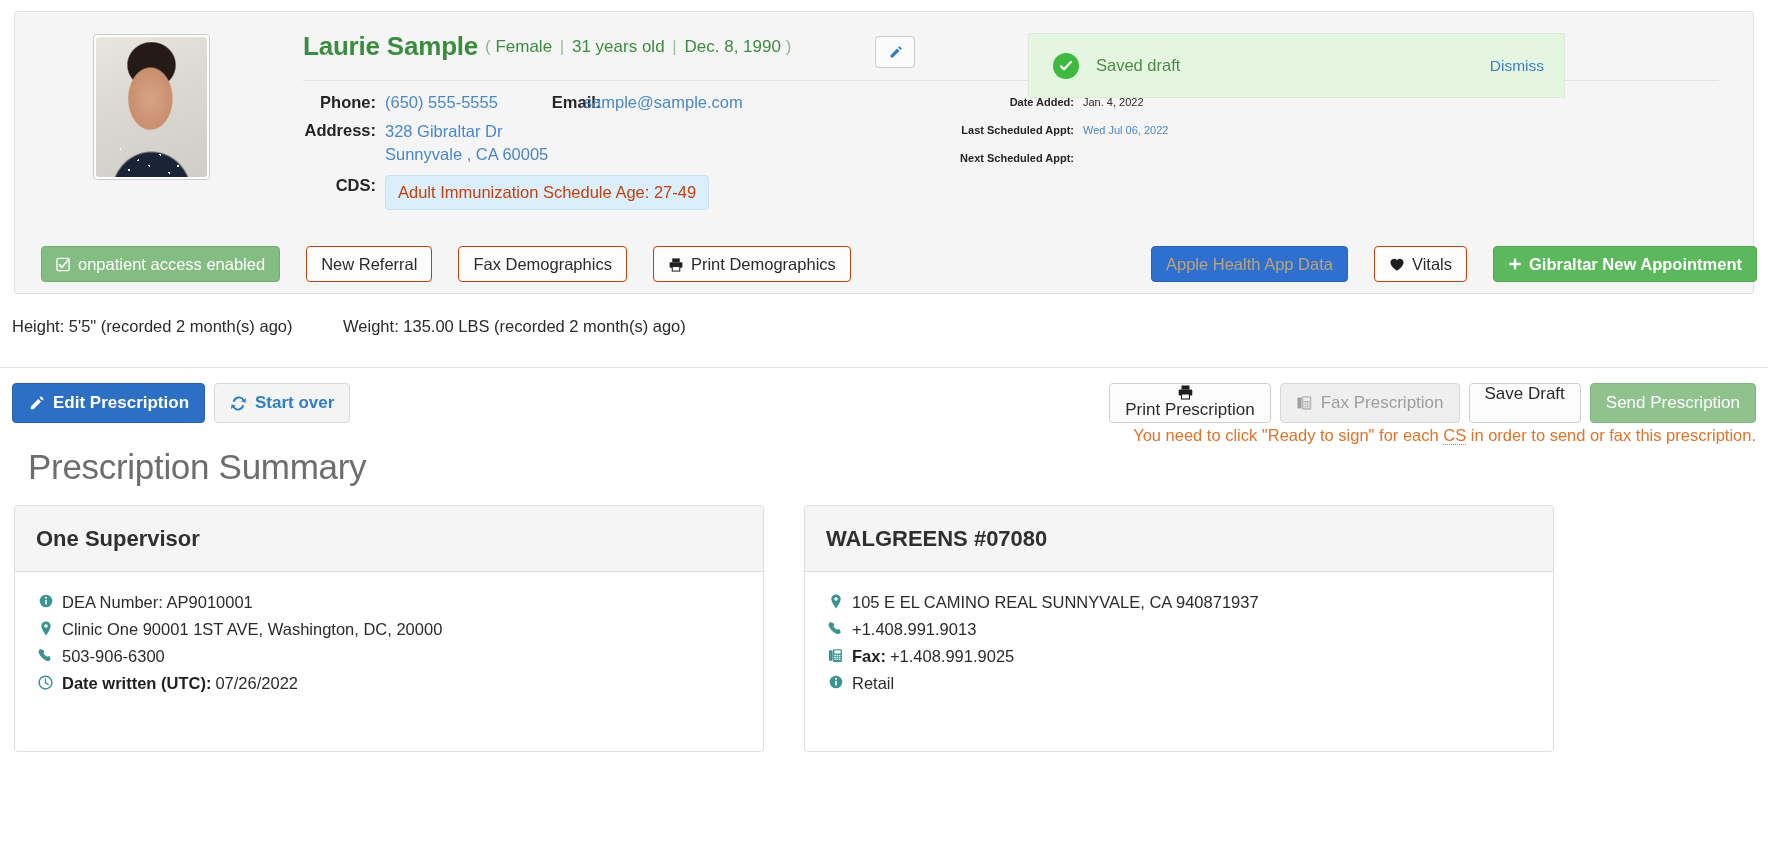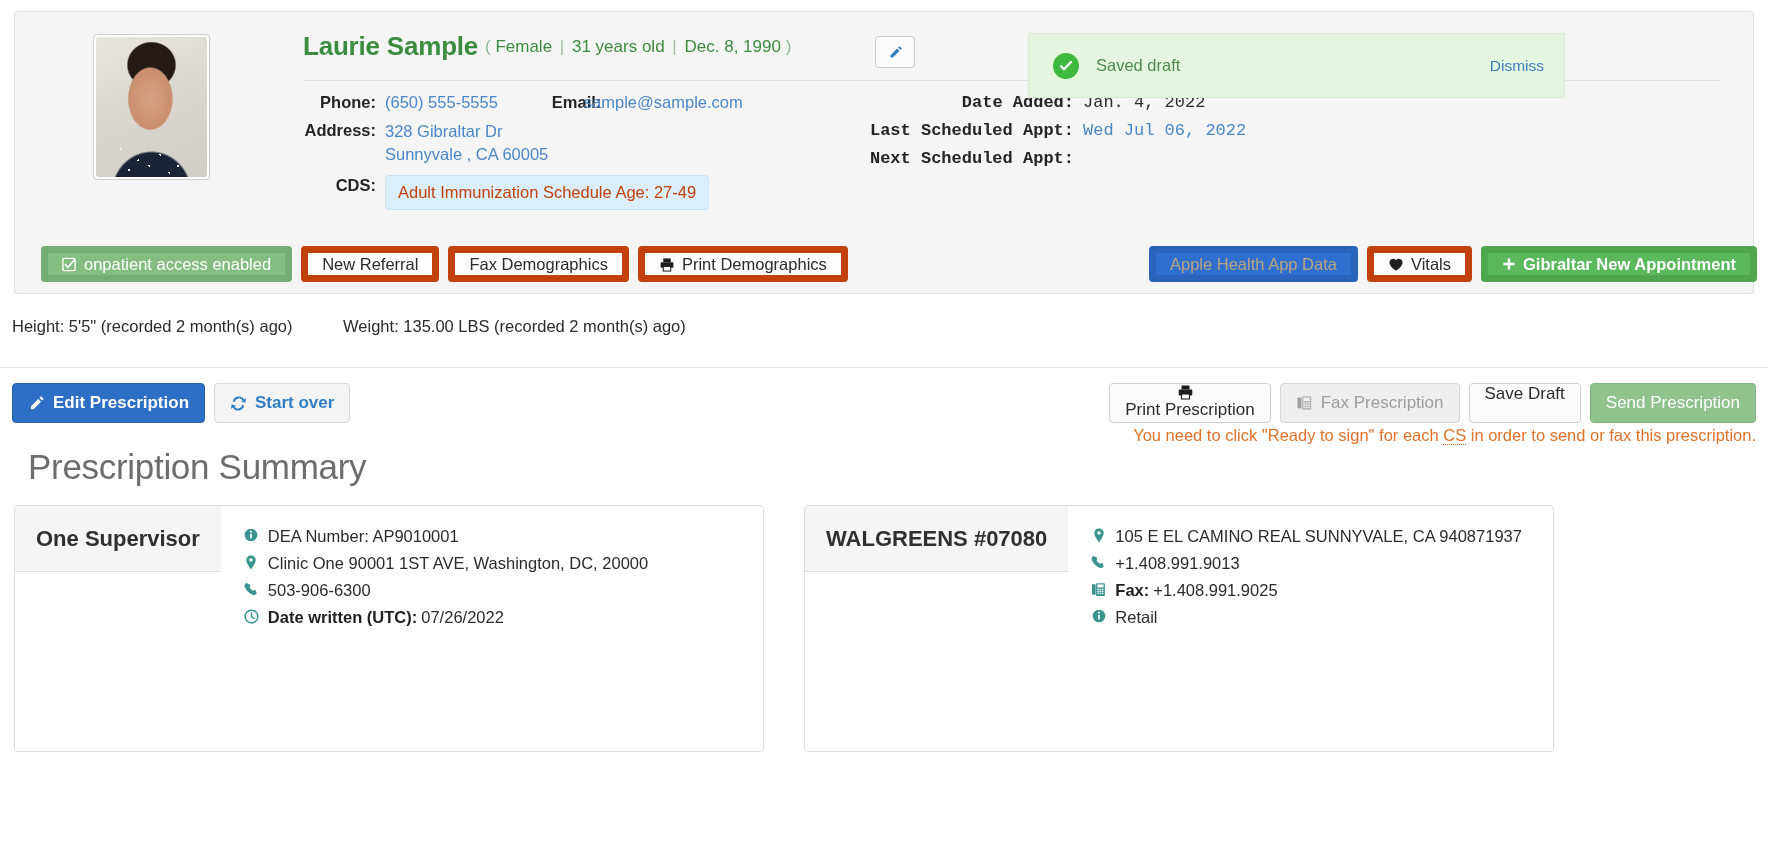--- a/index.html
+++ b/index.html
@@ -127,22 +127,21 @@
     color: #c2410c;
     font-size: 16.5px;
     padding: 6px 12px 7px;
     line-height: 20px;
     cursor: pointer;
   }
 
   .info-col-right {
     position: absolute;
     left: 848px; top: 80px;
-    font-size: 17px;
-    font-family: Liberation Mono, monospace;
+    font-size: 11px;
   }
   .info-col-right .info-label { width: 220px; }
 
   
   .toast {
     position: absolute;
     left: 1013px; top: 21px;
     width: 537px; height: 65px;
     background: #e4f5e0;
     border: 1px solid #d9ecd3;
@@ -180,25 +179,25 @@
   .btn {
     height: 36px;
     border-radius: 4px;
     font-size: 16.5px;
     display: inline-flex;
     align-items: center;
     justify-content: center;
     padding: 0 14px;
     cursor: pointer;
     white-space: nowrap;
-    border: 7px solid #c2410c;
+    border: 1px solid #c2410c;
     background: #fdfdfd;
     color: #2b2b2b;
   }
-  .btn + .btn { margin-left: 9px; }
+  .btn + .btn { margin-left: 26px; }
   .btn-success {
     background: #84bd82;
     border-color: #74ae74;
     color: #ffffff;
   }
   .btn-primary-blue {
     background: #2e6fd0;
     border-color: #2a63ba;
     color: #bda47b;
   }
@@ -317,21 +316,21 @@
     display: flex;
     gap: 40px;
   }
   .card {
     width: 750px;
     background: #ffffff;
     border: 1px solid #dedede;
     border-radius: 4px;
     overflow: hidden;
     display: flex;
-    flex-direction: row;
+    flex-direction: column;
   }
   .card-header {
     background: #f5f5f5;
     border-bottom: 1px solid #dedede;
     height: 66px;
     display: flex;
     align-items: center;
     padding: 0 21px;
   }
   .card-title {

